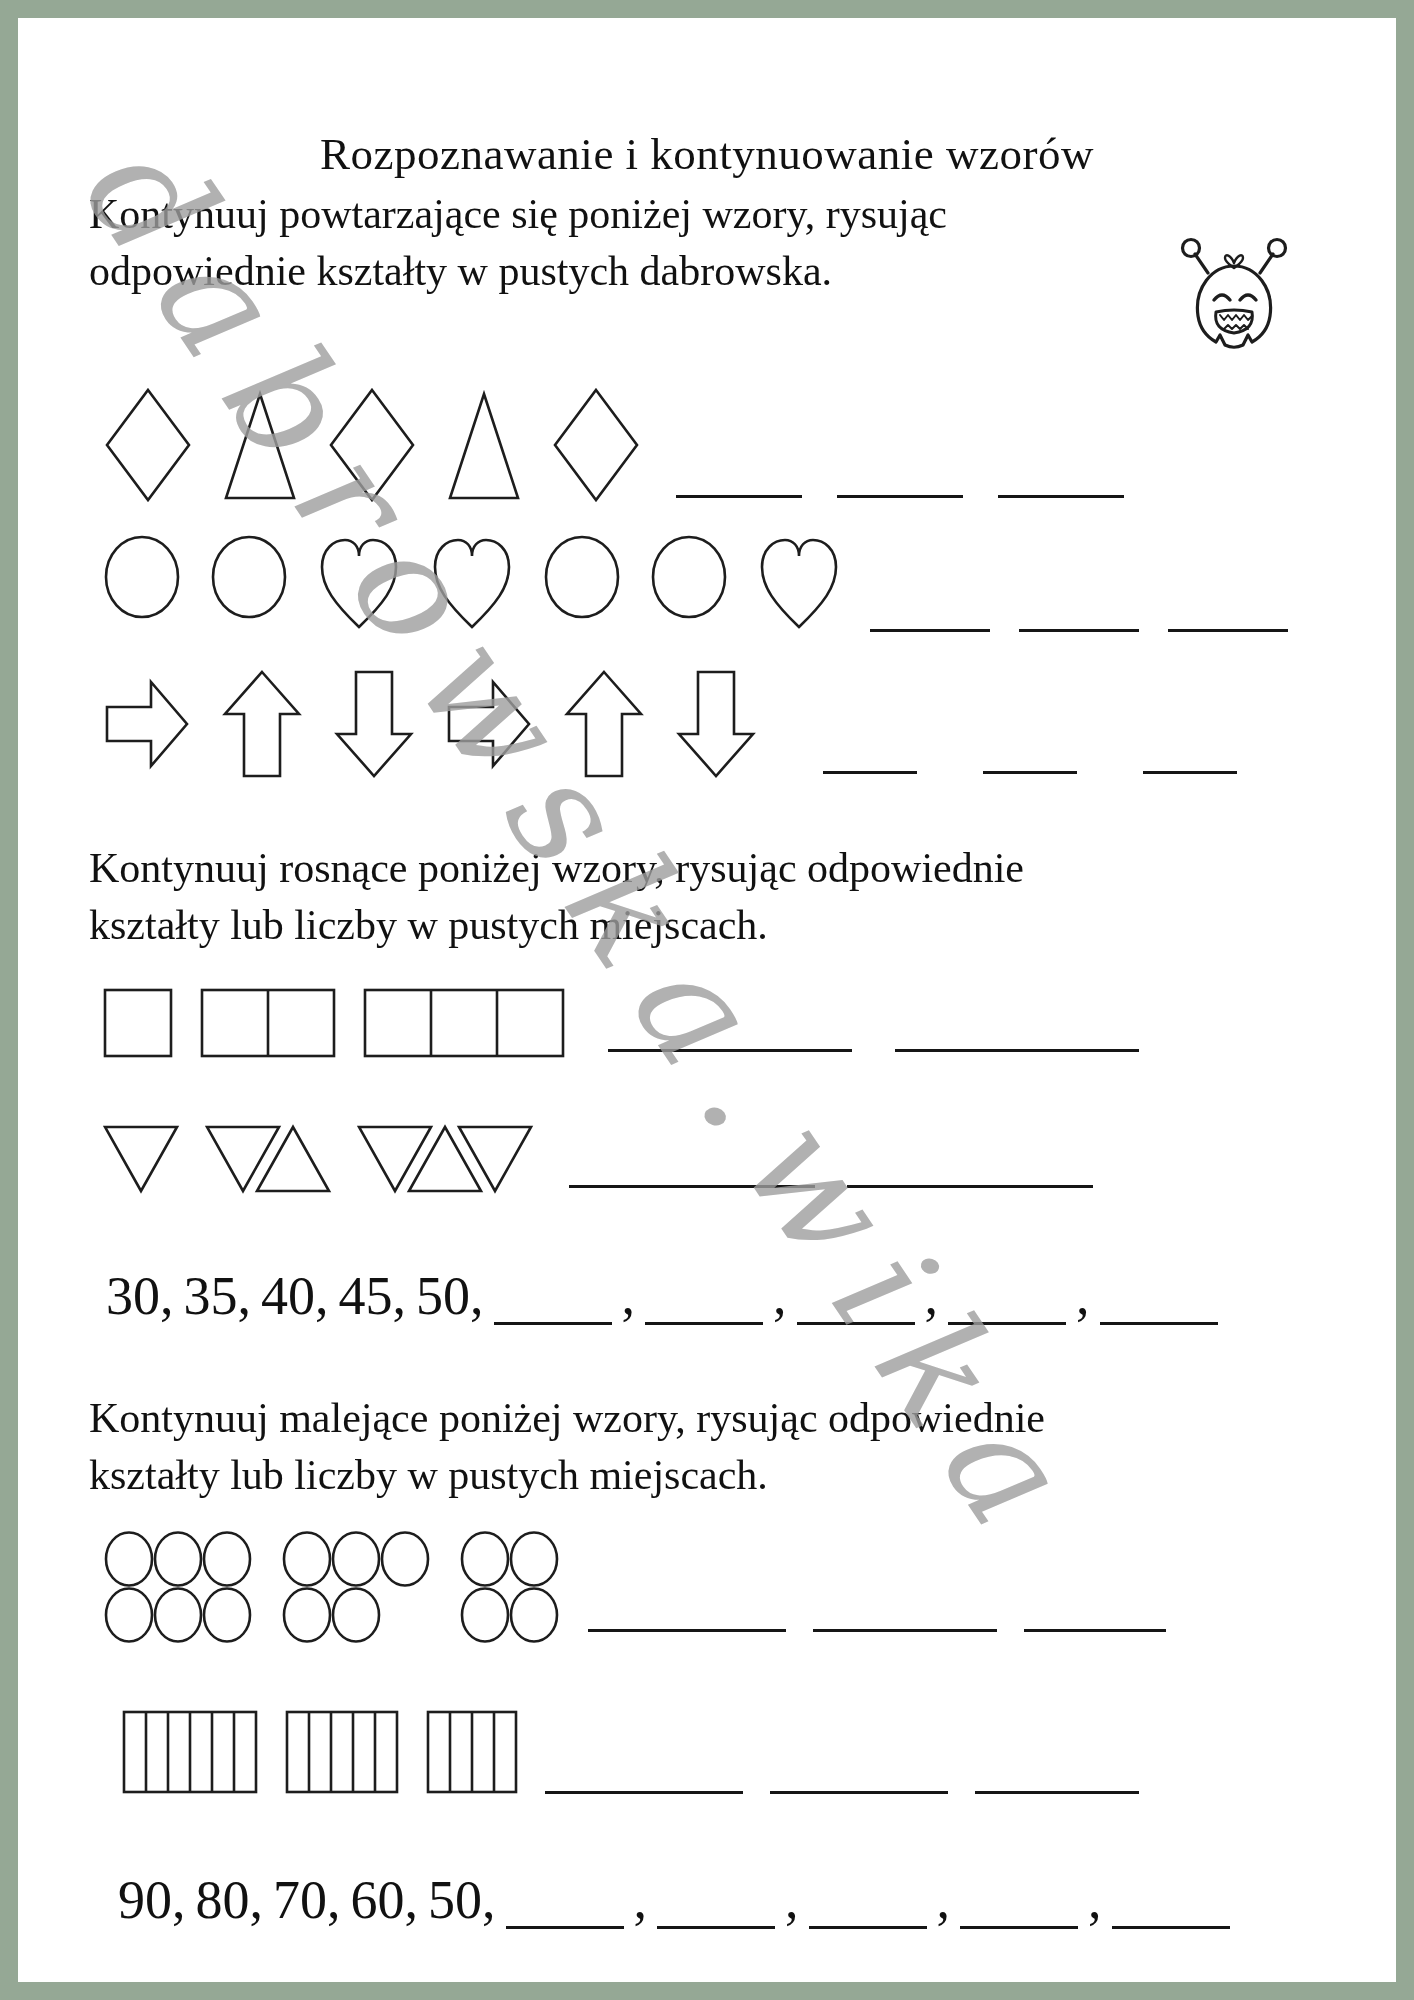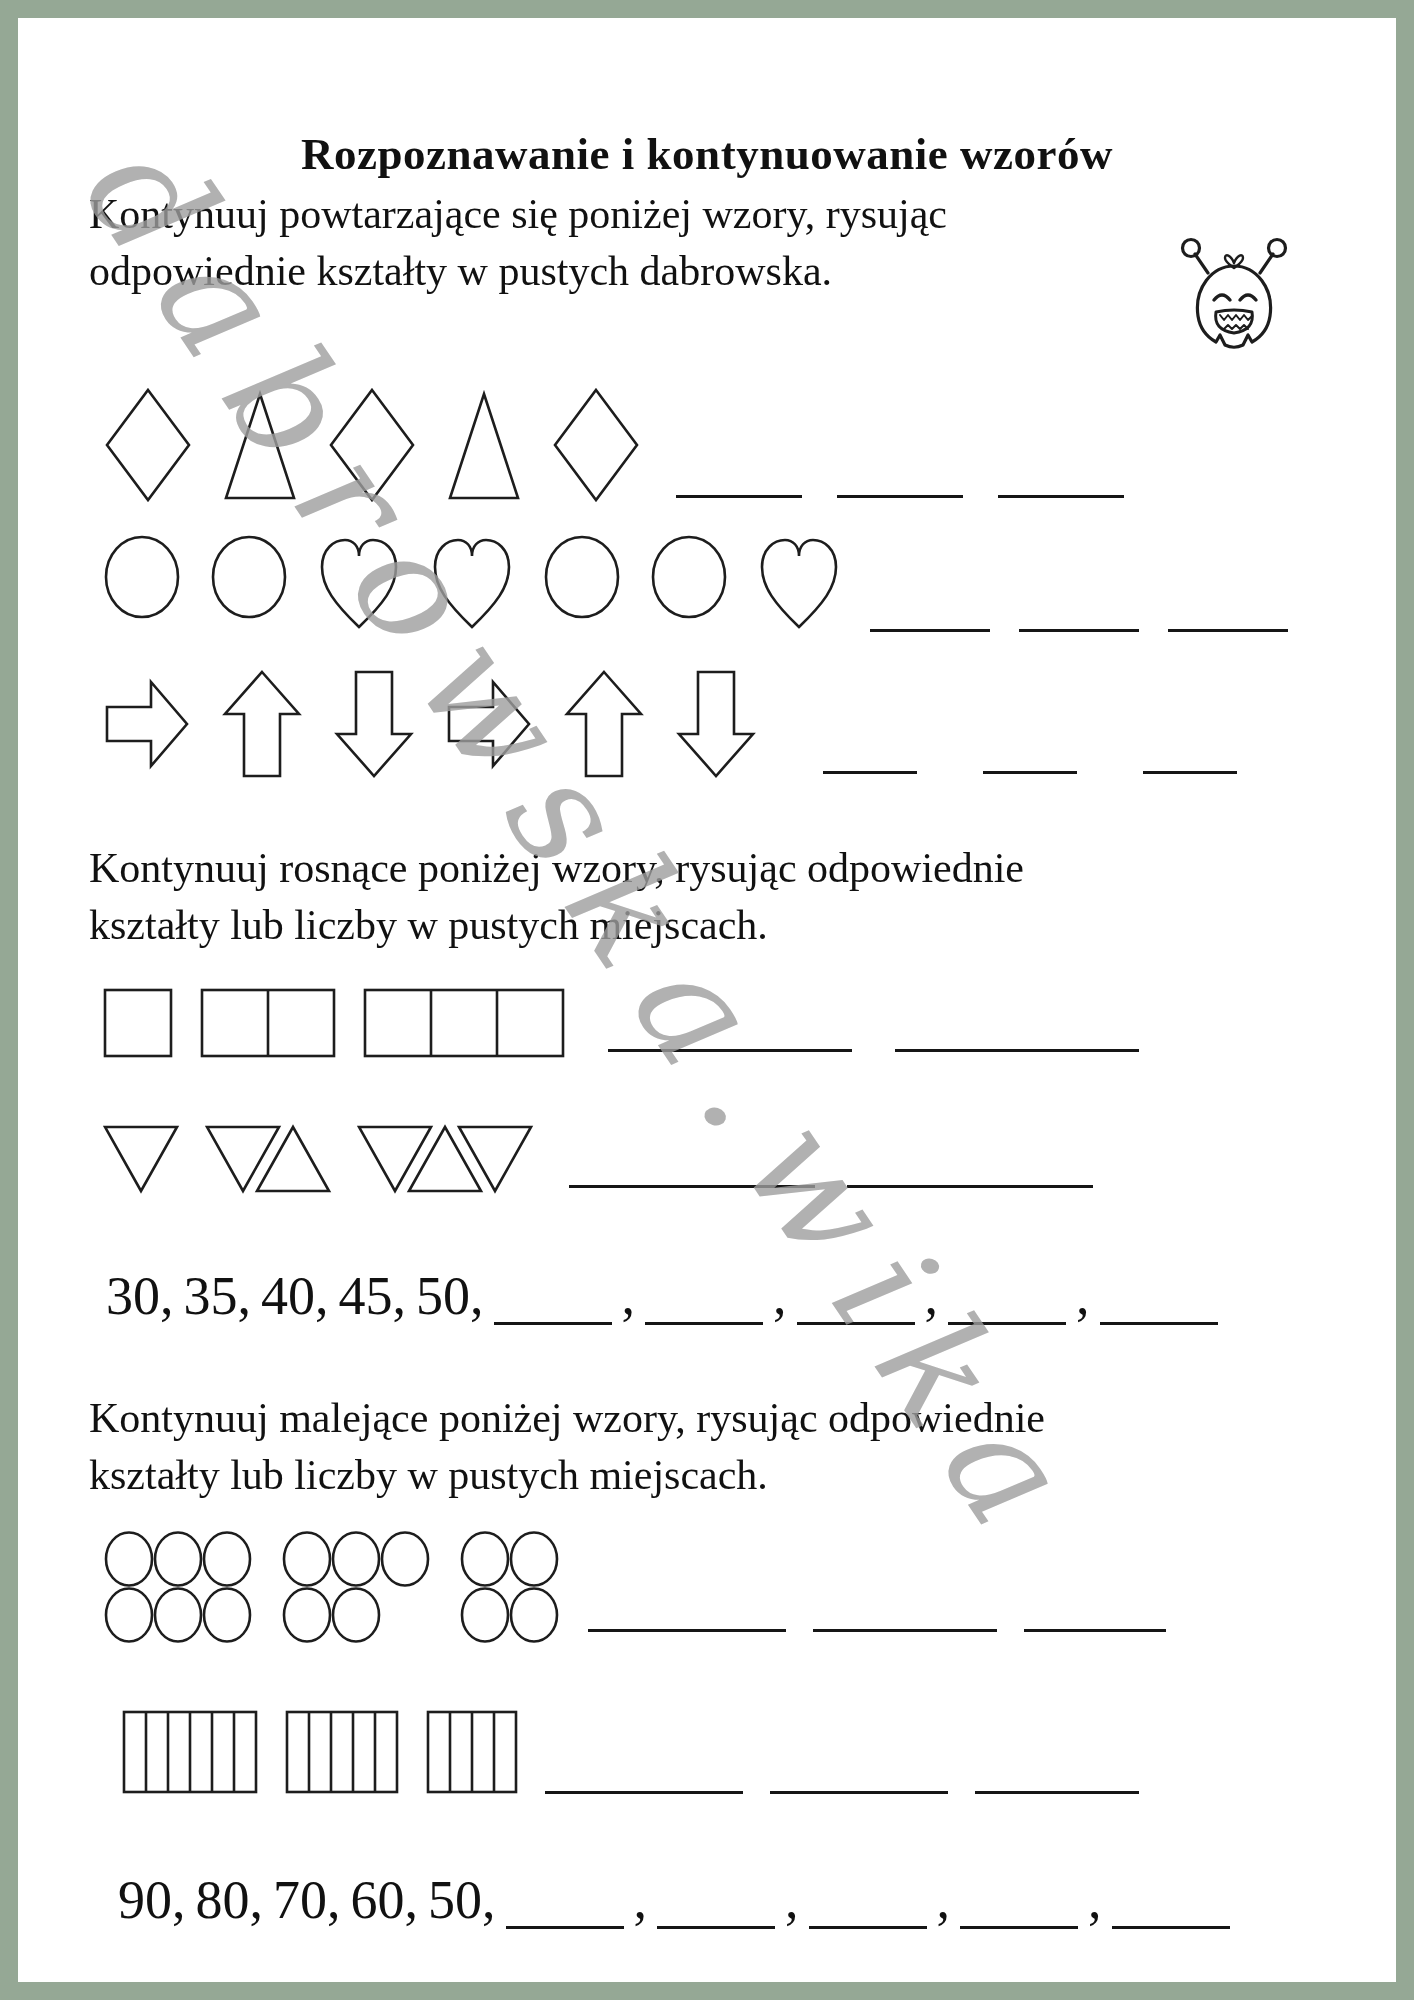--- a/index.html
+++ b/index.html
@@ -3,21 +3,21 @@
 <meta charset="utf-8">
 <style>
   html,body{margin:0;padding:0;background:#fff;}
   .page{
     position:relative;width:1414px;height:2000px;background:#ffffff;overflow:hidden;
     font-family:"Liberation Serif","DejaVu Serif",serif;color:#111;
   }
   .frame{position:absolute;inset:0;border:18px solid #95a895;pointer-events:none;z-index:20;}
   .title{
     position:absolute;top:128px;left:0;right:0;margin:0;text-align:center;
-    font-size:45px;font-weight:700;letter-spacing:.5px;
+    font-size:45px;font-weight:400;letter-spacing:.5px;
   }
   .instr{position:absolute;margin:4px;font-size:42px;line-height:57px;}
   .instr1{top:182px;left:85px;}
   .instr2{top:836px;left:85px;}
   .instr3{top:1386px;left:85px;}
   .row{position:absolute;display:flex;}
   .row .shape{display:flex;}
   .blank{height:10px;border-bottom:3px solid #161616;align-self:flex-end;margin-bottom:6px;}
   .r1{top:386px;left:103px;gap:29px;align-items:flex-end;}
   .r1 .blank{width:126px;margin-left:6px;}

